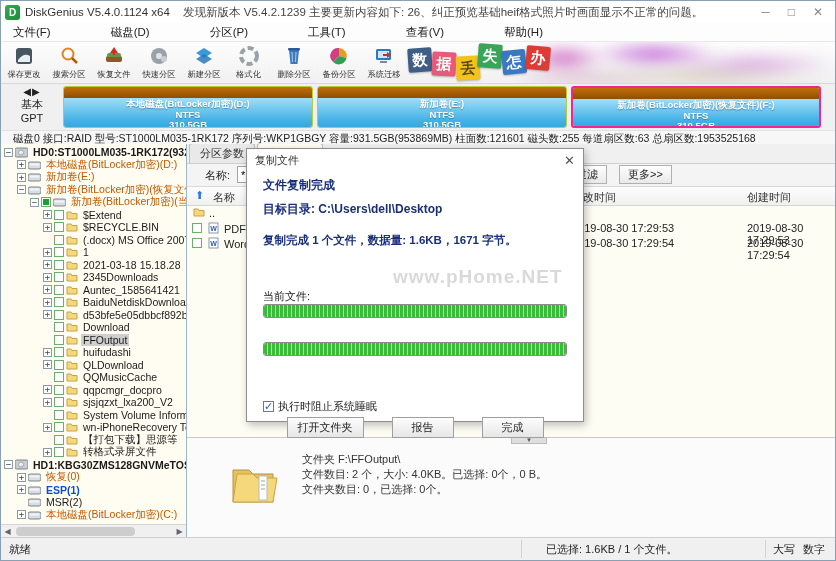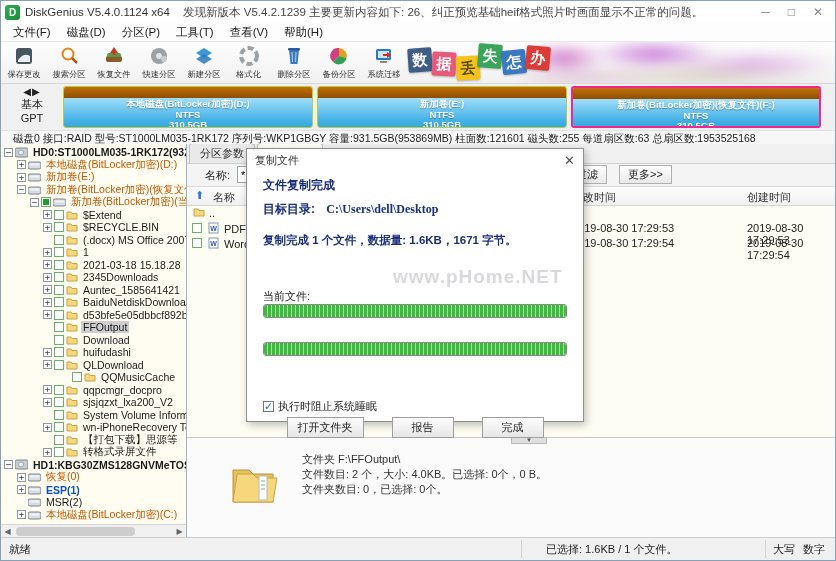--- a/index.html
+++ b/index.html
@@ -11,21 +11,21 @@
   .titlebar { height:22px; background:#ffffff; display:flex; align-items:center; padding:0 4px; }
   .applogo { width:15px; height:15px; border-radius:3px; background:linear-gradient(135deg,#2fae4e,#1d8b3c);
              color:#fff; font-size:10px; font-weight:bold; text-align:center; line-height:15px; margin-right:5px; }
   .apptitle { font-size:11.5px; color:#333; white-space:nowrap; overflow:hidden; flex:1; }
   .apptitle .upd { color:#444; margin-left:10px; }
   .winbtns { display:flex; gap:18px; padding-right:8px; color:#888; font-size:12px; }
   .winbtns span { cursor:default; }
 
   
   .menubar { height:19px; background:#fdfdfd; display:flex; align-items:center; padding-left:4px;
-             border-bottom:1px solid #e8e8e8; }
+             border-bottom:1px solid #e8e8e8;gap:44px; }
   .menuitem { padding:1px 8px; font-size:11.5px; color:#222; }
 
   
   .toolbar { height:42px; background:linear-gradient(#fdfdfd,#f1f1f1); border-bottom:1px solid #d8d8d8;
              display:flex; align-items:stretch; position:relative; }
   .toolbtn { width:45px; display:flex; flex-direction:column; align-items:center; justify-content:center; gap:1px; }
   .toolbtn .ticon { width:22px; height:22px; display:flex; align-items:center; justify-content:center; }
   .toolbtn .tlabel { font-size:9px; color:#333; white-space:nowrap; transform:scale(.92); }
   .adzone { position:relative; flex:1; overflow:hidden; }
   .adtile { position:absolute; width:24px; height:24px; color:#fff; font-weight:bold; font-size:15px;
@@ -449,53 +449,53 @@
             <span class="lbl" style="color: rgb(26, 26, 26);">d53bfe5e05dbbcf892b136</span>
           </div>
           <div class="trow" style="padding-left: 42px;">
             <span class="spacer"></span>
             <span class="cb "></span>
             <span class="ticn">
               <svg width="12" height="10">
                 <path d="M1 2 L5 2 L6 3.5 L11 3.5 L11 9 L1 9 Z" fill="#f5d87c" stroke="#c8a24a"></path>
               </svg>
             </span>
+            <span class="lbl" style="color: rgb(26, 26, 26);">Download</span>
+          </div>
+          <div class="trow" style="padding-left: 42px;">
+            <span class="spacer"></span>
+            <span class="cb "></span>
+            <span class="ticn">
+              <svg width="12" height="10">
+                <path d="M1 2 L5 2 L6 3.5 L11 3.5 L11 9 L1 9 Z" fill="#f5d87c" stroke="#c8a24a"></path>
+              </svg>
+            </span>
             <span class="lbl seled" style="color: rgb(26, 26, 26);">FFOutput</span>
           </div>
           <div class="trow" style="padding-left: 42px;">
-            <span class="spacer"></span>
-            <span class="cb "></span>
-            <span class="ticn">
-              <svg width="12" height="10">
-                <path d="M1 2 L5 2 L6 3.5 L11 3.5 L11 9 L1 9 Z" fill="#f5d87c" stroke="#c8a24a"></path>
-              </svg>
-            </span>
-            <span class="lbl" style="color: rgb(26, 26, 26);">Download</span>
-          </div>
-          <div class="trow" style="padding-left: 42px;">
             <span class="exp">+</span>
             <span class="cb "></span>
             <span class="ticn">
               <svg width="12" height="10">
                 <path d="M1 2 L5 2 L6 3.5 L11 3.5 L11 9 L1 9 Z" fill="#f5d87c" stroke="#c8a24a"></path>
               </svg>
             </span>
             <span class="lbl" style="color: rgb(26, 26, 26);">huifudashi</span>
           </div>
           <div class="trow" style="padding-left: 42px;">
             <span class="exp">+</span>
             <span class="cb "></span>
             <span class="ticn">
               <svg width="12" height="10">
                 <path d="M1 2 L5 2 L6 3.5 L11 3.5 L11 9 L1 9 Z" fill="#f5d87c" stroke="#c8a24a"></path>
               </svg>
             </span>
             <span class="lbl" style="color: rgb(26, 26, 26);">QLDownload</span>
           </div>
-          <div class="trow" style="padding-left: 60px;">
+          <div class="trow" style="padding-left: 42px;">
             <span class="spacer"></span>
             <span class="cb "></span>
             <span class="ticn">
               <svg width="12" height="10">
                 <path d="M1 2 L5 2 L6 3.5 L11 3.5 L11 9 L1 9 Z" fill="#f5d87c" stroke="#c8a24a"></path>
               </svg>
             </span>
             <span class="lbl" style="color: rgb(26, 26, 26);">QQMusicCache</span>
           </div>
           <div class="trow" style="padding-left: 42px;">
@@ -698,21 +698,21 @@
 
   <div class="dialog">
     <div class="dlg-title">
       <span>复制文件</span>
       <span class="dclose">✕</span>
     </div>
     <div class="dlg-body">
       <div class="dlg-h1">文件复制完成</div>
       <div class="dlg-target">
         <span>目标目录:</span>
-        <span style="margin-left:8px;font-family:Liberation Serif, serif;">C:\Users\dell\Desktop</span>
+        <span style="margin-left:0;">C:\Users\dell\Desktop</span>
       </div>
       <div class="dlg-summary">复制完成 1 个文件，数据量: 1.6KB，1671 字节。</div>
       <div class="dlg-curlabel">当前文件:</div>
       <div class="dlg-bar1 pbarouter">
         <div class="pbarfill" id="bar1" style="width: 100%;"></div>
       </div>
       <div class="dlg-ovlabel">整体进度:</div>
       <div class="dlg-bar2 pbarouter">
         <div class="pbarfill" id="bar2" style="width: 100%;"></div>
       </div>

